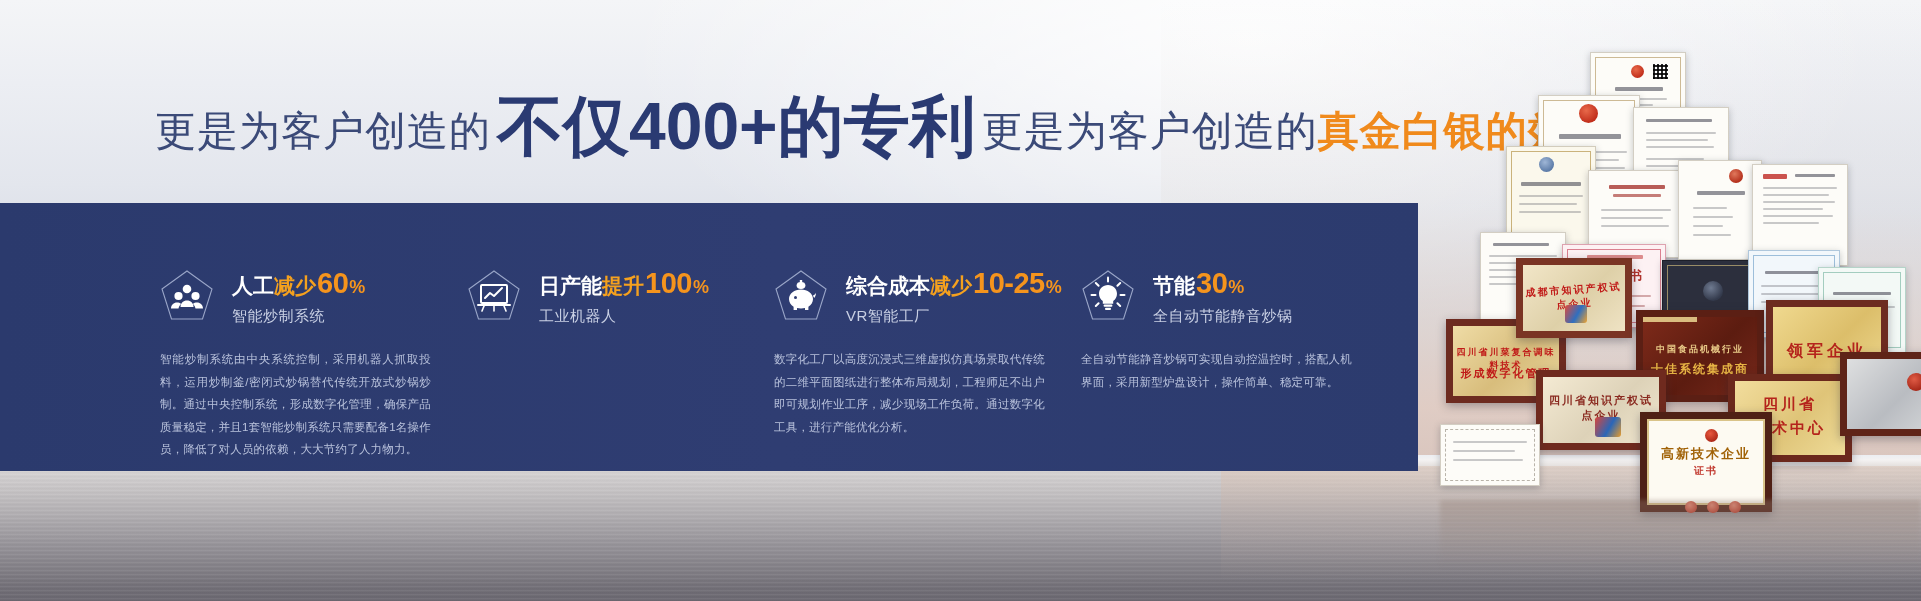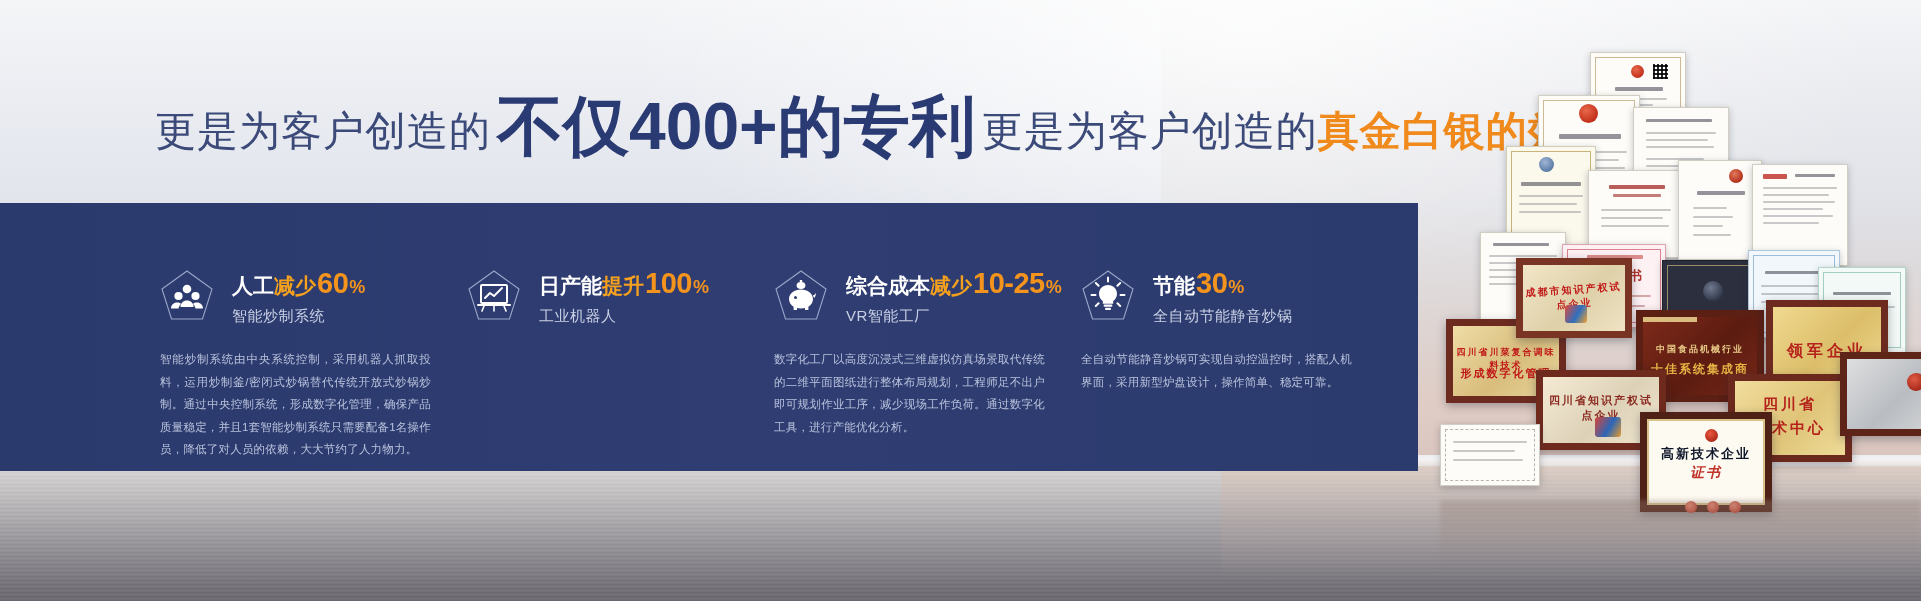--- a/index.html
+++ b/index.html
@@ -428,22 +428,22 @@
       <div class="face" style="background:linear-gradient(135deg,#dedfe0,#b9bcc1 55%,#d6d8da);">
         <div class="seal" style="left:60px;top:14px;width:18px;height:18px;background:radial-gradient(circle at 40% 35%,#e05b45,#a8291a 70%);"></div>
         <div class="line" style="left:10px;top:40px;width:64px;background:rgba(110,70,60,.5);"></div>
         <div class="ptext" style="top:50px;font-size:11px;"></div>
       </div>
     </div>
 
     <div class="plaque" style="left:200px;top:360px;width:132px;height:100px;background:#4f2015;">
       <div class="face" style="background:#fdfaf2;border:2px solid #d9c389;">
         <div class="seal" style="left:56px;top:8px;width:13px;height:13px;background:radial-gradient(circle at 40% 35%,#e8583f,#b02a1a 70%);"></div>
-        <div class="ptext" style="top:24px;font-size:13px;color:#0f172a;letter-spacing:2px;">高新技术企业</div>
-        <div class="ptext" style="top:43px;font-size:14px;color:#c0342a;font-style:italic;">证书</div>
+        <div class="ptext" style="top:24px;font-size:13px;color:#a16207;letter-spacing:2px;">高新技术企业</div>
+        <div class="ptext" style="top:43px;font-size:10px;color:#c0342a;">证书</div>
         <div class="line" style="left:18px;top:60px;width:44px;background:rgba(120,90,60,.45);"></div>
         <div class="line" style="left:18px;top:68px;width:44px;background:rgba(120,90,60,.45);"></div>
         <div class="line" style="left:18px;top:76px;width:44px;background:rgba(120,90,60,.45);"></div>
         <div class="seal" style="left:36px;top:80px;width:12px;height:12px;background:radial-gradient(circle at 40% 35%,#e8846f,#bf4332 70%);"></div>
         <div class="seal" style="left:58px;top:80px;width:12px;height:12px;background:radial-gradient(circle at 40% 35%,#e8846f,#bf4332 70%);"></div>
         <div class="seal" style="left:80px;top:80px;width:12px;height:12px;background:radial-gradient(circle at 40% 35%,#e8846f,#bf4332 70%);"></div>
       </div>
     </div>
 
     <div class="cert" style="left:0px;top:372px;width:100px;height:62px;">

